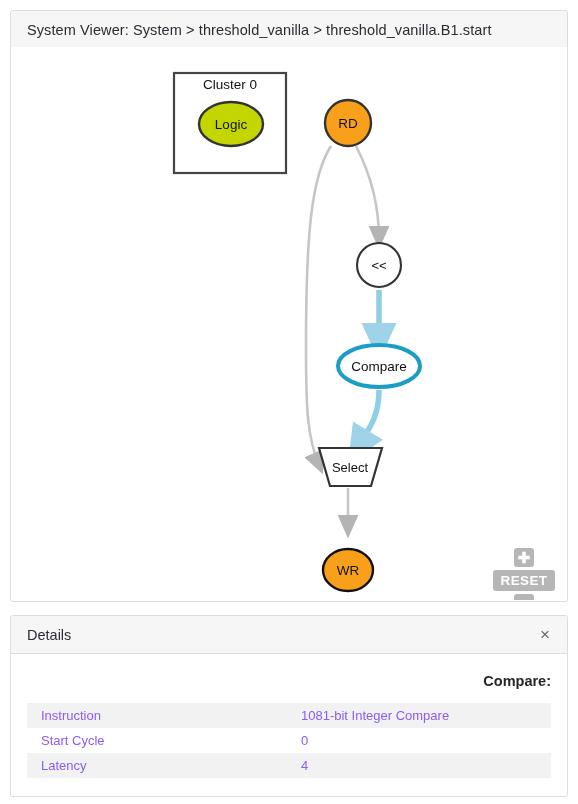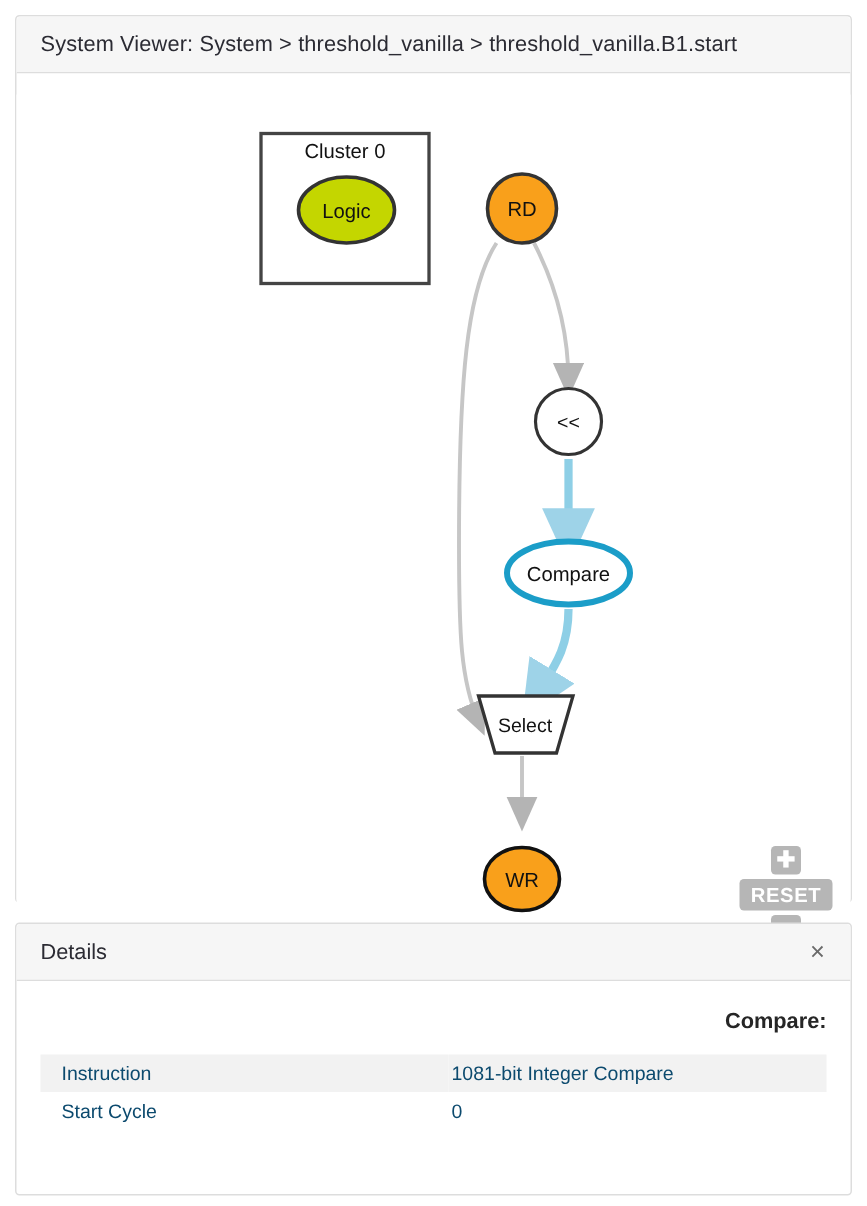--- a/index.html
+++ b/index.html
@@ -31,21 +31,21 @@
     position: relative;
   }
   #viewer-title {
     font-size: 14.5px;
     color: #2b2b33;
     letter-spacing: 0.1px;
     white-space: nowrap;
   }
   #graph-canvas {
     position: absolute;
-    left: 0; top: 52px;
+    left: 0; top: 36px;
     width: 556px; height: 553px;
     background: #ffffff;
     overflow: hidden;
   }
   #graph-svg { position: absolute; left: 0; top: 0; }
 
   
   #zoom-controls {
     position: absolute;
     left: 481px; top: 501px;
@@ -88,21 +88,21 @@
     font-size: 14.5px;
     font-weight: bold;
     color: #262626;
     margin: 3px 0 14px 0;
     text-align: right;
   }
   #details-table {
     width: 100%;
     border-collapse: collapse;
     font-size: 13px;
-    color: #0c4a6e;
+    color: #8b5cf6;
   }
   #details-table tr.odd-row td { background: #f2f2f2; }
   #details-table tr.even-row td { background: #ffffff; }
   #details-table td { padding: 5px 0 5px 0; }
   #details-table td.k { width: 272px; padding-left: 14px; }
   #details-table td.v { padding-left: 2px; }
 
   
   .g-label {
     font-family: "Liberation Sans", sans-serif;
@@ -194,18 +194,22 @@
       <table id="details-table">
         <tbody>
           <tr class="odd-row">
             <td class="k">Instruction</td>
             <td class="v">1081-bit Integer Compare</td>
           </tr>
           <tr class="even-row">
             <td class="k">Start Cycle</td>
             <td class="v">0</td>
           </tr>
+          <tr class="odd-row">
+            <td class="k">Latency</td>
+            <td class="v">4</td>
+          </tr>
         </tbody>
       </table>
     </div>
   </div>
 
 </div>
 
 </body></html>

